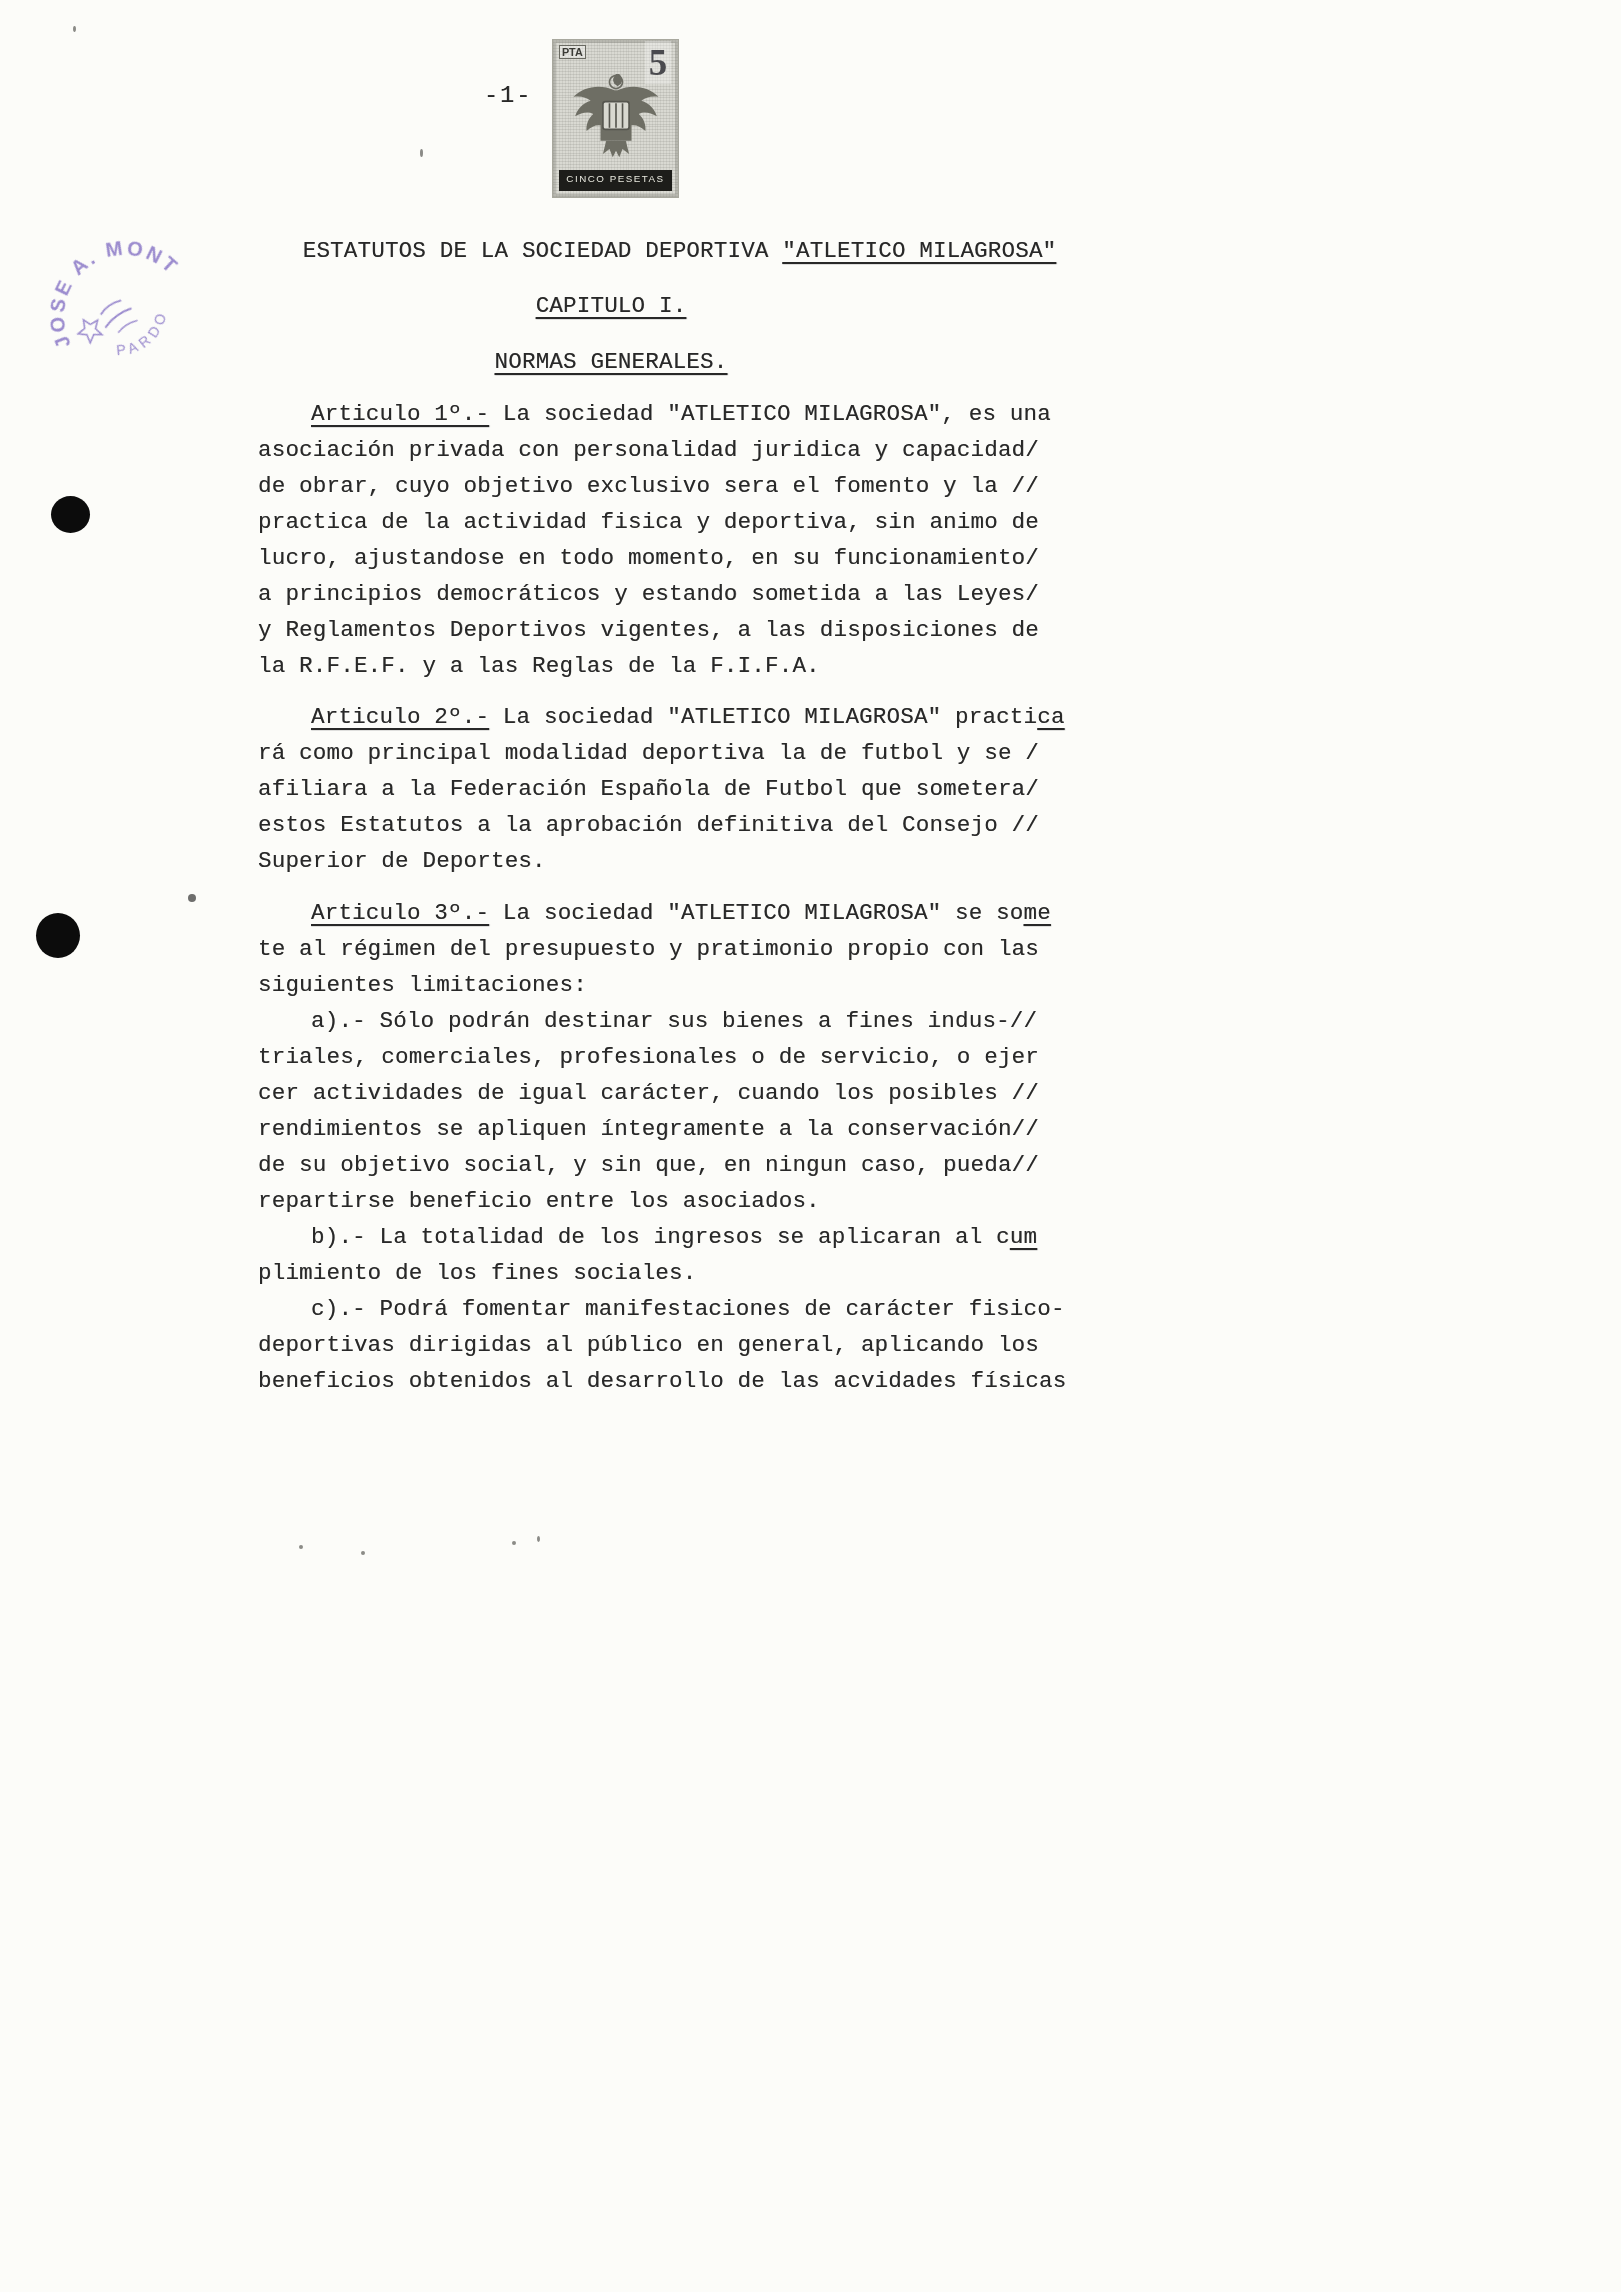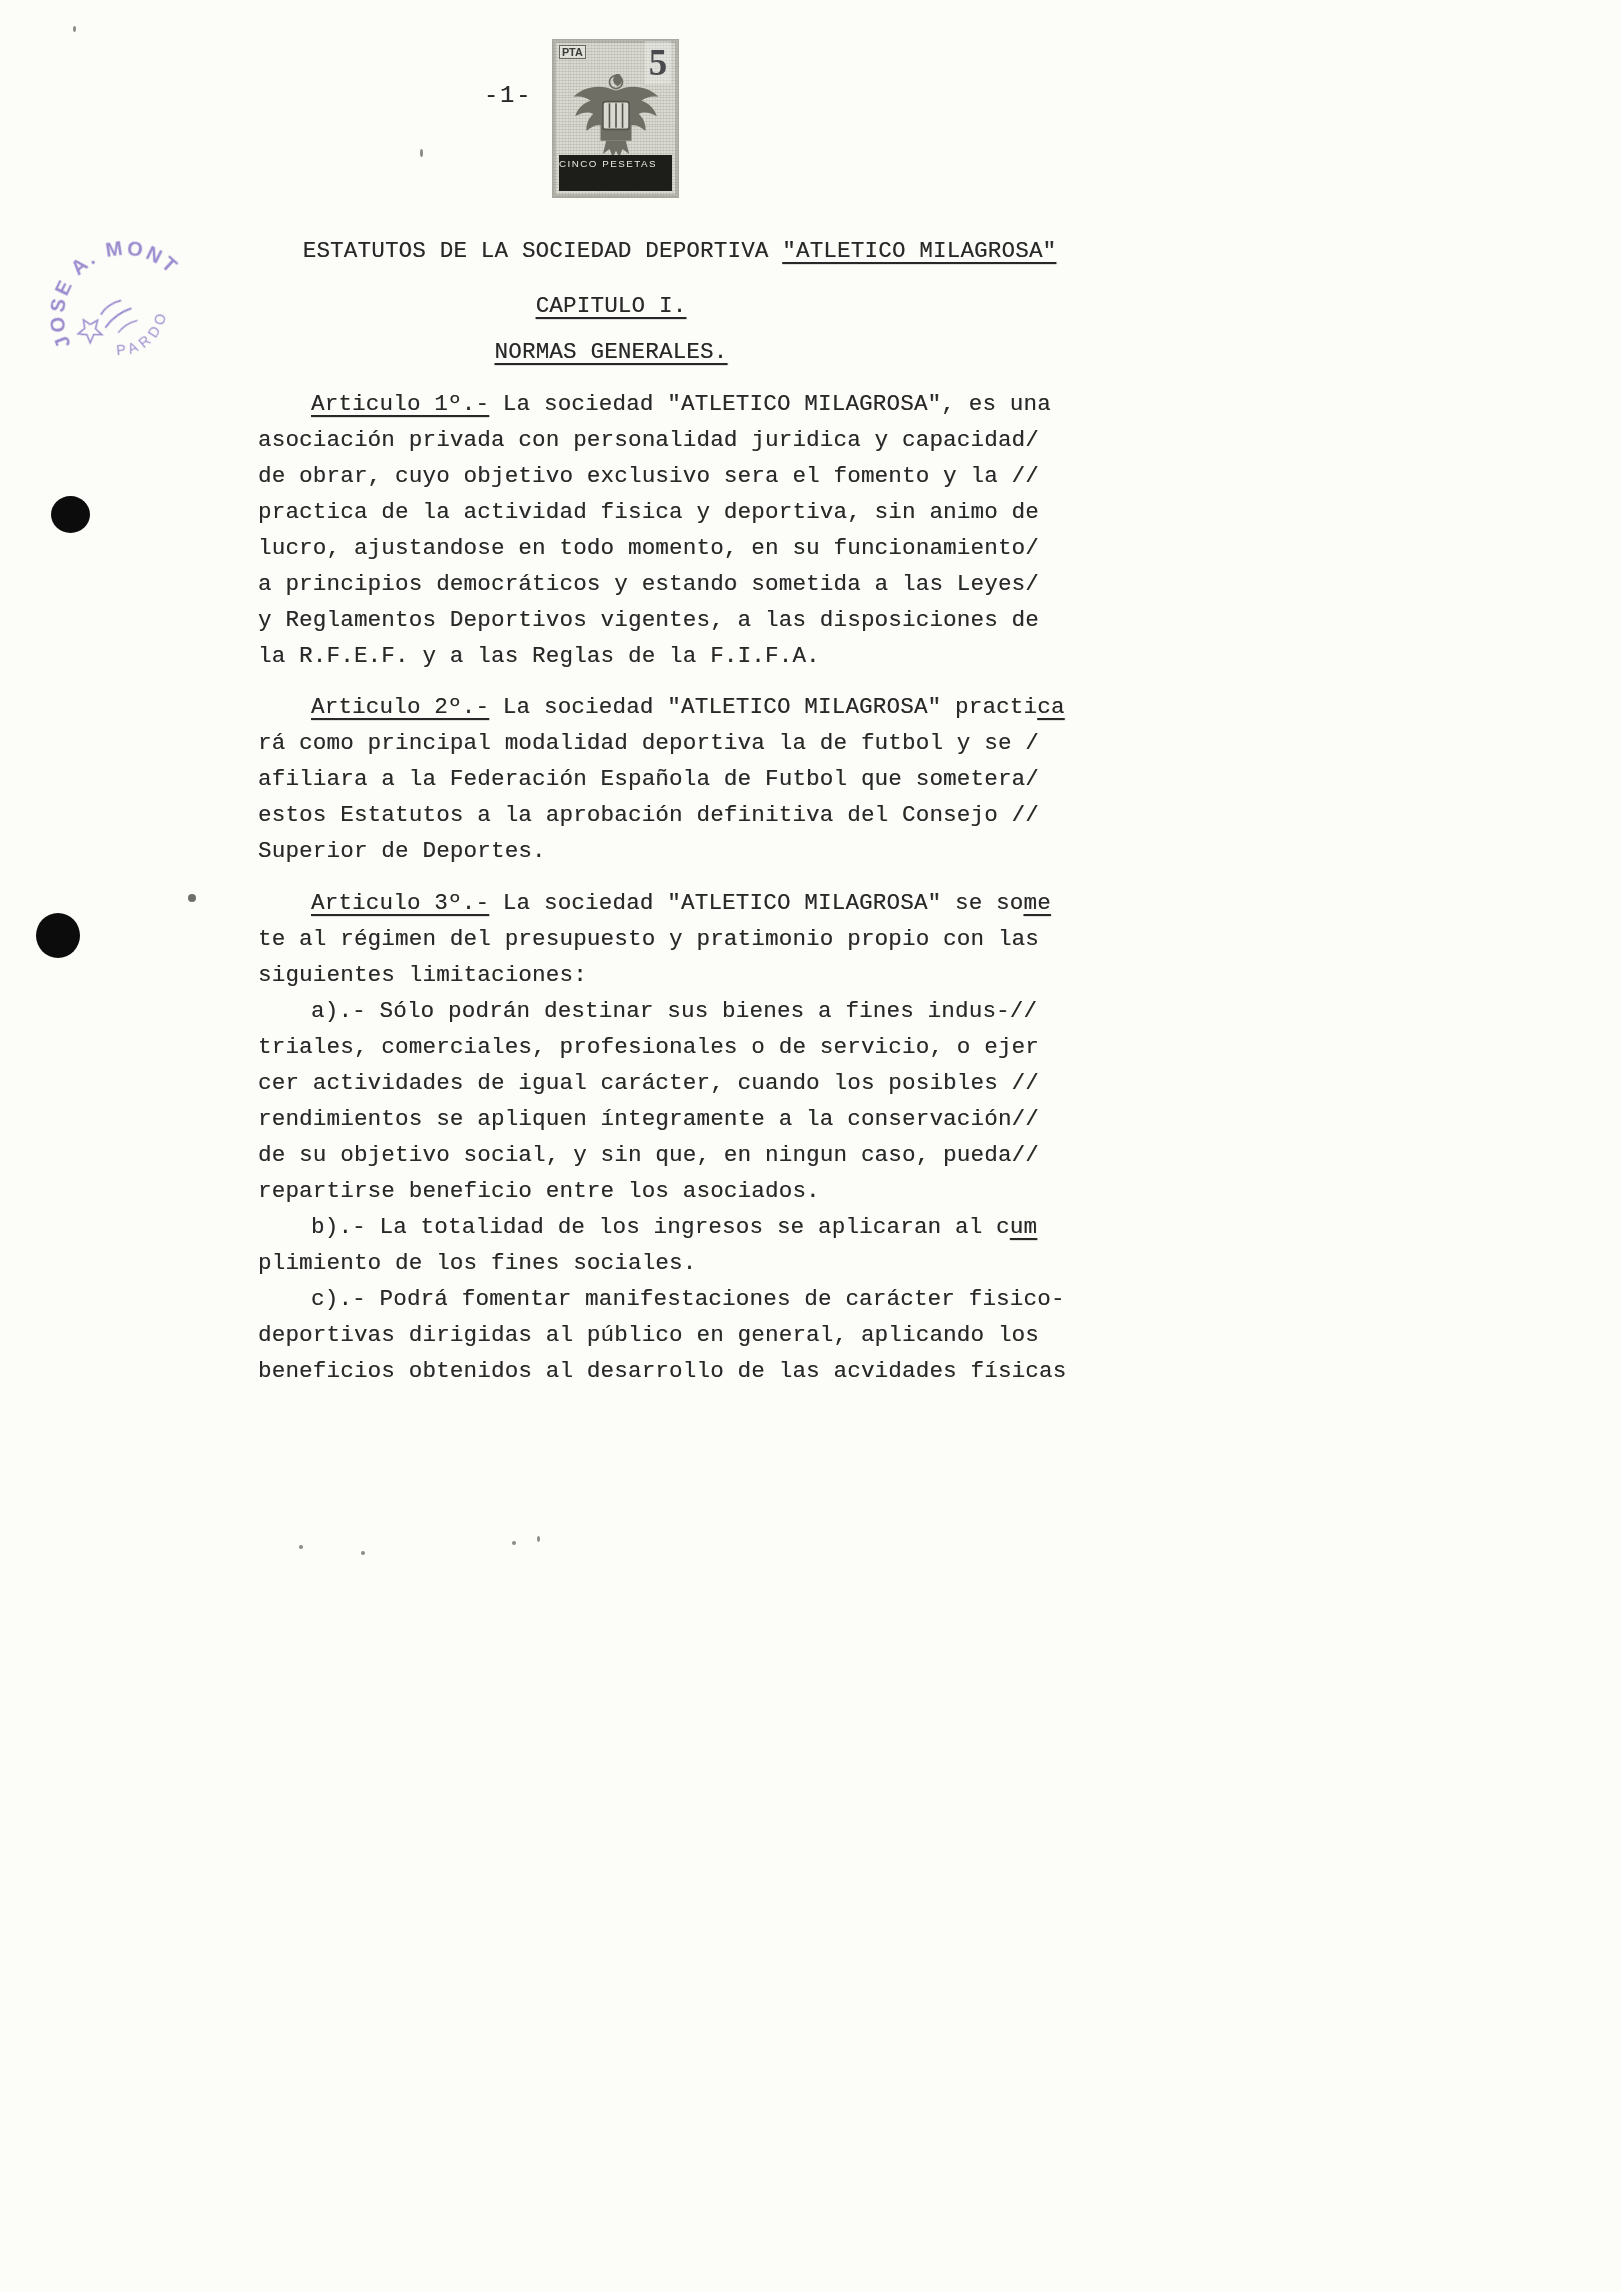--- a/index.html
+++ b/index.html
@@ -40,23 +40,23 @@
     font-family:"Liberation Sans",sans-serif;
   }
   .stamp-value {
     position:absolute; top:1px; right:6.9px;
     font-size:37px; font-weight:bold; color:#4a4a4e;
     background:rgba(255,255,255,.3); padding:0 3.9px;
     font-family:"Liberation Serif",serif;
   }
   .stamp-eagle { position:absolute; left:13.7px; top:29px; }
   .stamp-band {
-    position:absolute; left:5.9px; right:5.9px; bottom:5.9px; height:36px;
+    position:absolute; left:5.9px; right:5.9px; bottom:5.9px; height:21px;
     background:#1d1d1a; color:#e9e9df;
-    font-size:9.8px; letter-spacing:1.5px; line-height:17.6px;
+    font-size:9.8px; letter-spacing:1.5px; text-align:center; line-height:17.6px;
     font-family:"Liberation Sans",sans-serif;
   }
 
   
   .ink-stamp {
     position:absolute; left:37px; top:227px;
     transform:rotate(-35deg);
     opacity:.82;
     filter:blur(0.3px);
   }
@@ -69,21 +69,21 @@
   .speck { position:absolute; background:#4e4e4a; border-radius:50%; opacity:.65; }
 
   
   .text-block {
     position:absolute; left:258px; top:233px; width:843px;
     font-size:22.5px; line-height:36px; letter-spacing:0.2px;
     text-shadow:0.3px 0.3px 0.6px rgba(30,30,30,.45);
   }
   .doc-title { text-align:center; margin-bottom:19px; }
   .heading { text-align:center; padding-right:137px; }
-  .chapter { margin-bottom:10px; }
+  .chapter { margin-bottom:20px; }
   .section { margin-bottom:5.9px; }
   .u {
     text-decoration:underline;
     text-decoration-thickness:2px;
     text-underline-offset:4.9px;
   }
   p.para { text-indent:53px; }
   p.art  { margin-top:15.7px; }
   p.cont { margin-top:0; }
   p.item { margin-top:0; }

